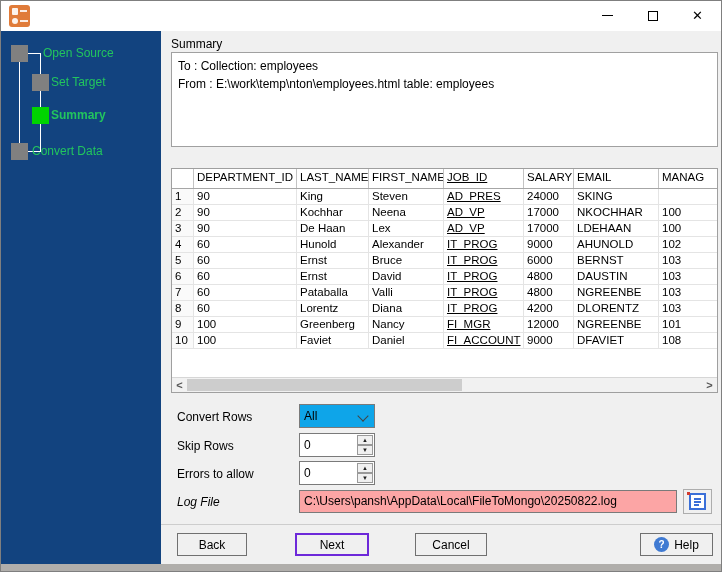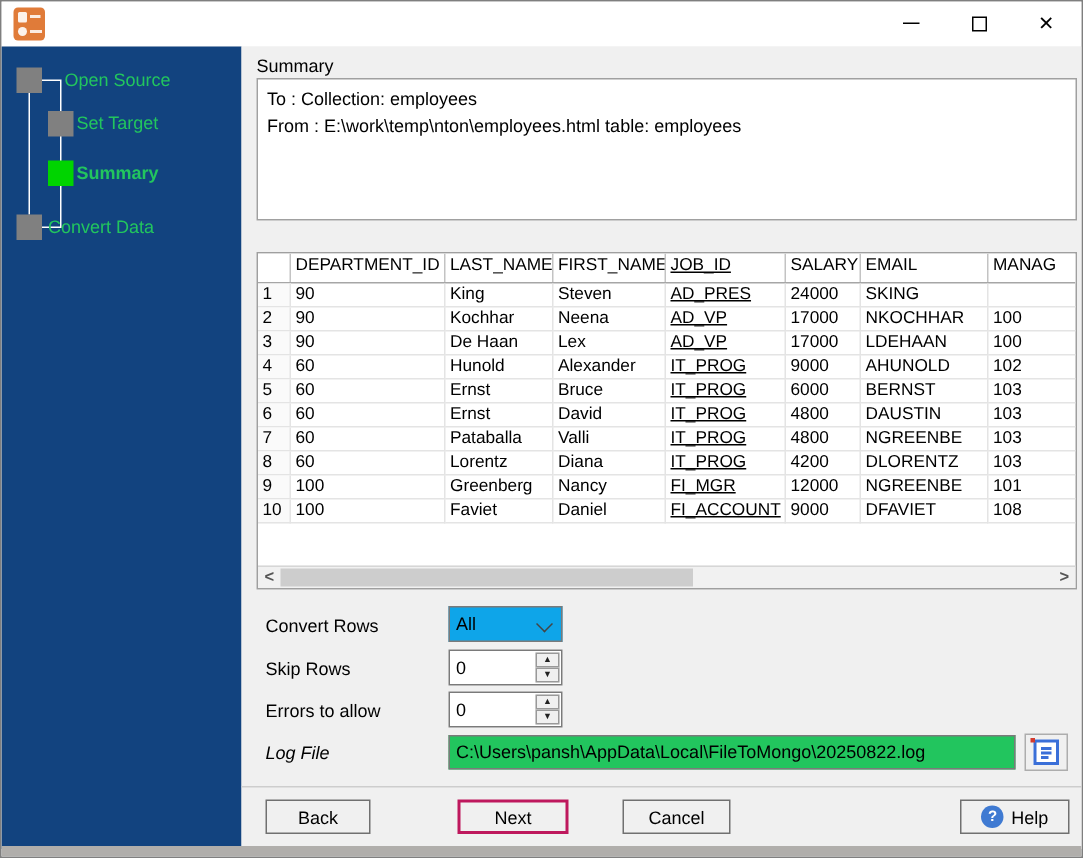--- a/index.html
+++ b/index.html
@@ -68,38 +68,38 @@
   .dd-chev{position:absolute;right:7px;top:7px;width:7px;height:7px;
     border-right:1.4px solid #444;border-bottom:1.4px solid #444;transform:rotate(45deg);}
   .spinner{position:absolute;left:298px;width:76px;height:24px;background:#ffffff;
     border:1px solid #7a7a7a;box-sizing:border-box;padding:3px 4px;line-height:16px;}
   .spinbtns{position:absolute;right:1px;top:1px;width:16px;height:20px;}
   .spinbtn{position:absolute;left:0;width:16px;height:10px;background:#f0f0f0;
     border:1px solid #999;box-sizing:border-box;display:flex;align-items:center;justify-content:center;
     font-size:6px;color:#222;line-height:6px;}
   .spinbtn.up{top:0;}
   .spinbtn.down{top:10px;}
-  .loginput{position:absolute;left:298px;top:489px;width:378px;height:23px;background:#22c55e;
+  .loginput{position:absolute;left:298px;top:489px;width:378px;height:23px;background:#fca5a5;
     border:1px solid #7a7a7a;box-sizing:border-box;padding:3px 4px;line-height:15px;
     white-space:nowrap;overflow:hidden;font-size:12px;}
   .browsebtn{position:absolute;left:682px;top:488px;width:29px;height:25px;background:#f0f0f0;
     border:1px solid #adadad;box-sizing:border-box;}
   .doc-ico{position:absolute;left:5px;top:3px;width:17px;height:17px;border:2px solid #3a6fd8;
     background:#fff;box-sizing:border-box;}
   .doc-ico .l{position:absolute;left:3px;height:1.5px;background:#3a6fd8;}
   .doc-ico .l1{top:3px;width:7px;}
   .doc-ico .l2{top:6px;width:7px;}
   .doc-ico .l3{top:9px;width:5px;}
   .reddot{position:absolute;left:3px;top:2px;width:3px;height:3px;background:#d23b2f;}
   
   .divider{position:absolute;left:160px;top:523px;width:562px;height:1px;background:#cdcdcd;}
   .btn{position:absolute;top:532px;height:23px;background:#f0f0f0;border:1px solid #707070;
     box-sizing:border-box;display:flex;align-items:center;justify-content:center;font-size:12px;}
   .btn.back{left:176px;width:70px;}
-  .btn.next{left:304px;width:74px;border:2px solid #be185d;}
+  .btn.next{left:294px;width:74px;border:2px solid #6d28d9;}
   .btn.cancel{left:414px;width:72px;}
   .btn.help{left:639px;width:73px;}
   .help-ico{width:15px;height:15px;border-radius:50%;background:#3f7ad2;color:#fff;font-weight:bold;
     font-size:10px;display:flex;align-items:center;justify-content:center;margin-right:5px;}
   .bottom-strip{position:absolute;left:0;bottom:0;width:100%;height:7px;background:#b0aeab;}
 </style>
 </head>
 <body>
 
 <div class="window">

